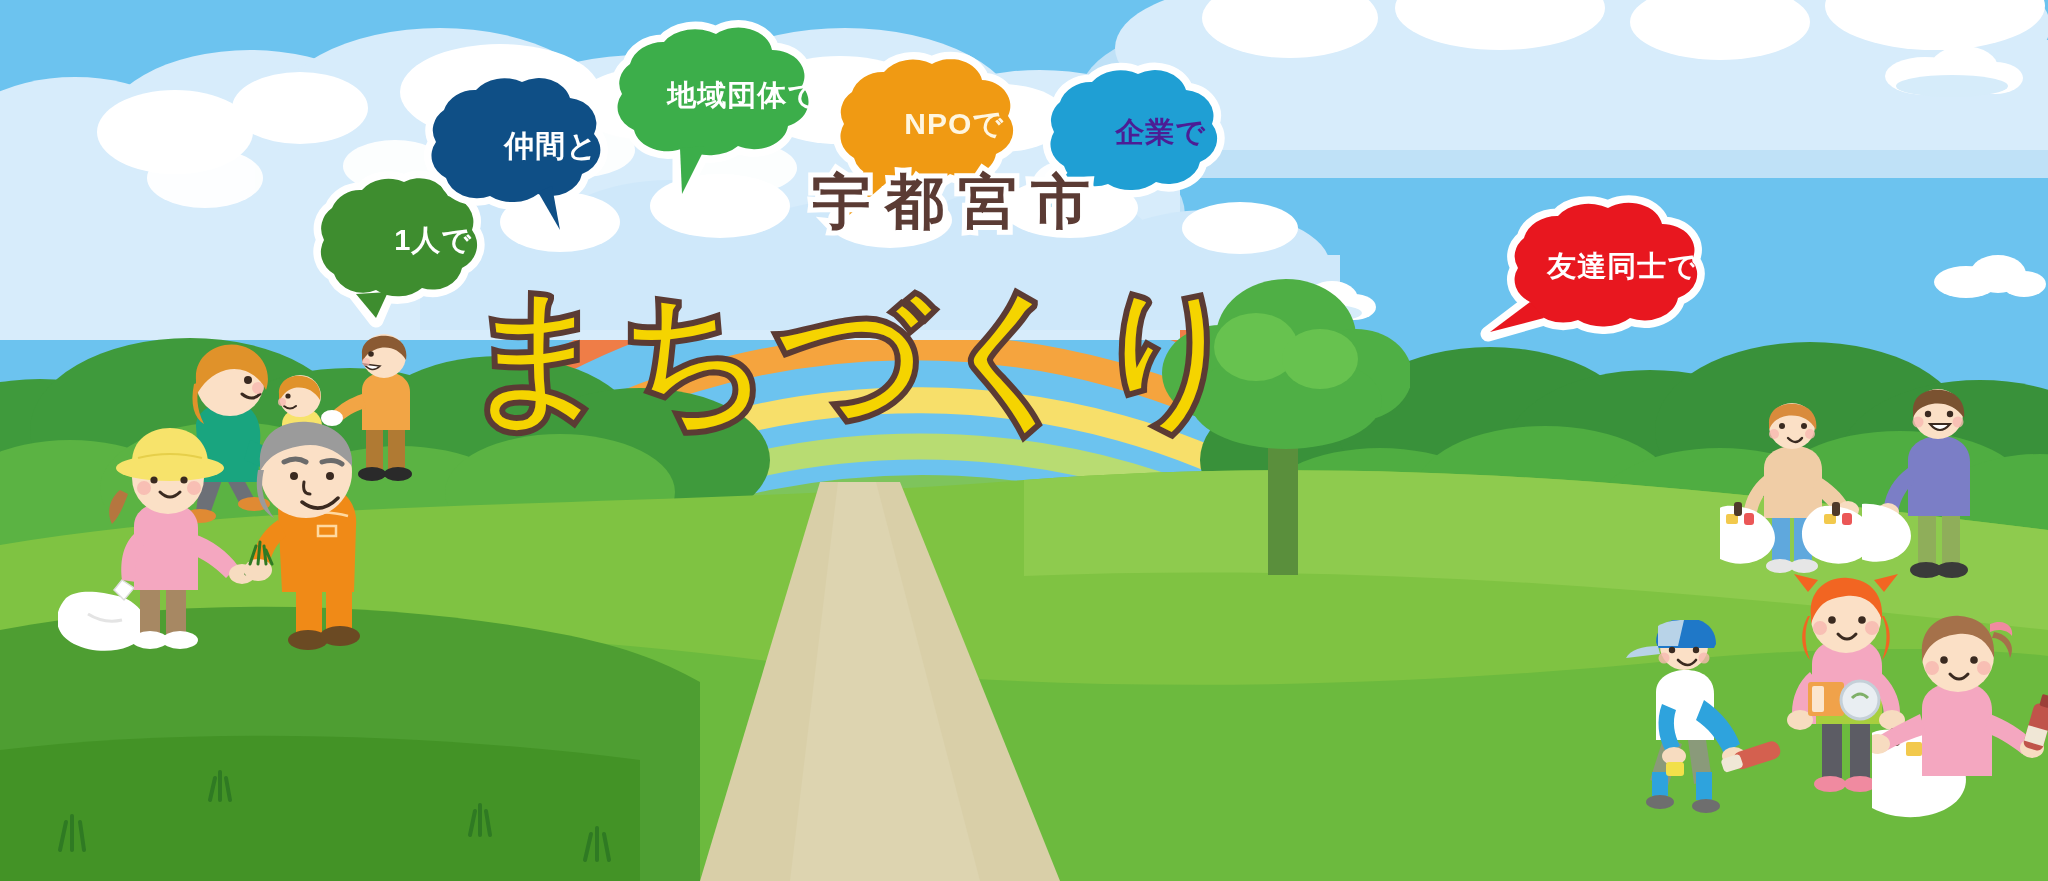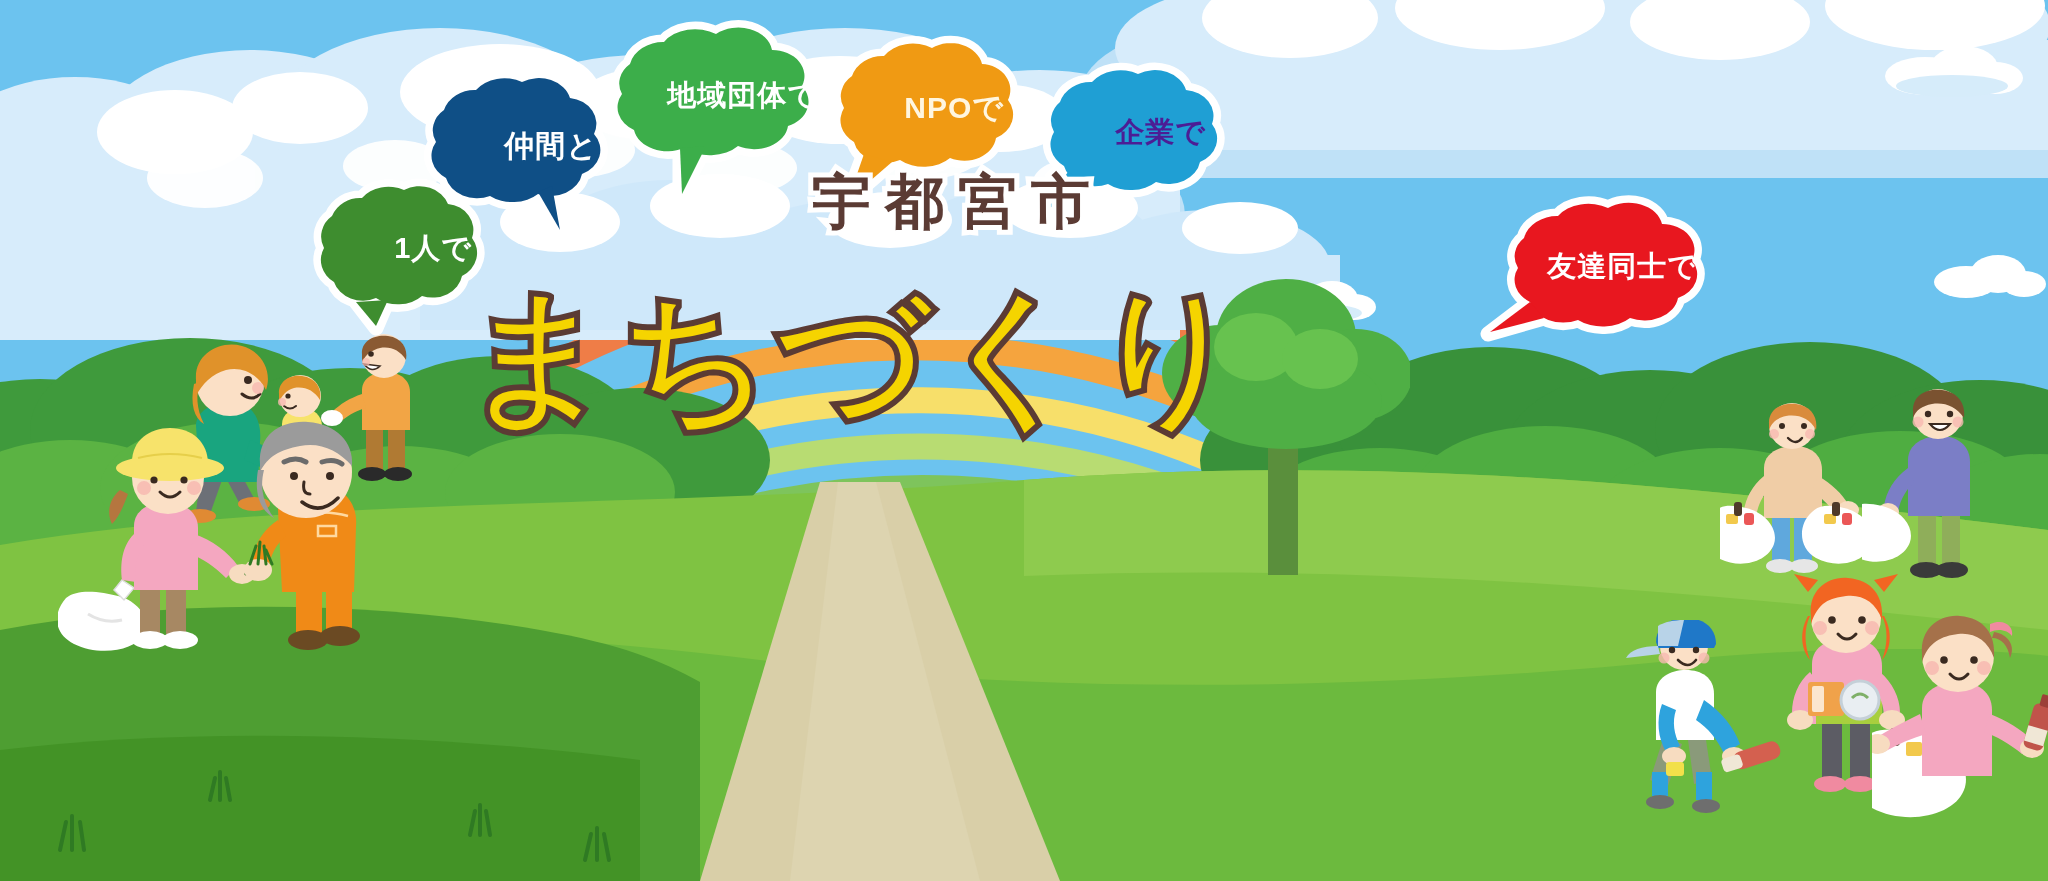--- a/index.html
+++ b/index.html
@@ -539,21 +539,21 @@
       <path d="M118,16 C132,10 142,18 140,28 C136,22 126,20 118,24 Z" fill="#f08aa0"></path>
       <path d="M122,24 C136,26 144,38 138,50 C136,38 130,30 120,30 Z" fill="#a5714a"></path>
       <circle cx="72" cy="52" r="3.8" fill="#3a2a20"></circle>
       <circle cx="102" cy="52" r="3.8" fill="#3a2a20"></circle>
       <path d="M78,66 q9,10 18,0" stroke="#3a2a20" stroke-width="3" fill="none" stroke-linecap="round"></path>
       <circle cx="60" cy="60" r="7" fill="#f7b9b0" opacity="0.85"></circle>
       <circle cx="112" cy="60" r="7" fill="#f7b9b0" opacity="0.85"></circle>
     </svg>
   </div>
 
-  <div class="bubble" style="left:292px;top:196px;width:180px;height:106px;font-size:29px;">
+  <div class="bubble" style="left:292px;top:188px;width:180px;height:106px;font-size:29px;">
     <svg style="position:absolute;left:-20px;top:-20px;" width="230" height="176" viewBox="0 0 230 176">
       <g stroke="#ffffff" stroke-width="15" stroke-linejoin="round">
         <path fill="#3e8d2f" stroke="#ffffff" d="
           M60,40 a30,28 0 0 1 30,-18 a32,26 0 0 1 42,-8 a30,26 0 0 1 44,14
           a28,26 0 0 1 24,34 a28,26 0 0 1 -10,38 a30,26 0 0 1 -40,20
           a32,24 0 0 1 -46,2 a30,26 0 0 1 -42,-16 a28,26 0 0 1 -10,-34
           a28,26 0 0 1 8,-32 Z"></path>
         <path fill="#3e8d2f" stroke="#ffffff" d="M84,126 L104,152 L116,124 Z"></path>
       </g>
       <g fill="#3e8d2f">
@@ -602,21 +602,21 @@
         <path d="M66,44 a34,28 0 0 1 34,-22 a36,26 0 0 1 52,-8 a34,26 0 0 1 56,16
           a32,26 0 0 1 30,36 a32,26 0 0 1 -14,40 a34,26 0 0 1 -50,20
           a36,24 0 0 1 -54,2 a34,26 0 0 1 -50,-18 a32,26 0 0 1 -12,-36
           a32,26 0 0 1 8,-30 Z"></path>
         <path d="M116,128 L118,174 L142,126 Z"></path>
       </g>
     </svg>
     <span class="txt">地域団体で</span>
   </div>
 
-  <div class="bubble" style="left:812px;top:56px;width:192px;height:104px;font-size:30px;color:#fff6e0;">
+  <div class="bubble" style="left:812px;top:72px;width:192px;height:104px;font-size:30px;color:#fff6e0;">
     <svg style="position:absolute;left:-22px;top:-22px;" width="248" height="188" viewBox="0 0 248 188">
       <g stroke="#ffffff" stroke-width="15" stroke-linejoin="round">
         <path fill="#f09a13" stroke="#ffffff" d="
           M62,42 a32,28 0 0 1 32,-20 a34,26 0 0 1 48,-8 a32,26 0 0 1 50,16
           a30,26 0 0 1 26,36 a30,26 0 0 1 -12,38 a32,26 0 0 1 -46,20
           a34,24 0 0 1 -50,2 a32,26 0 0 1 -46,-18 a30,26 0 0 1 -10,-34
           a30,26 0 0 1 8,-32 Z"></path>
         <path fill="#f09a13" stroke="#ffffff" d="M74,120 L56,168 L102,128 Z"></path>
       </g>
       <g fill="#f09a13">

